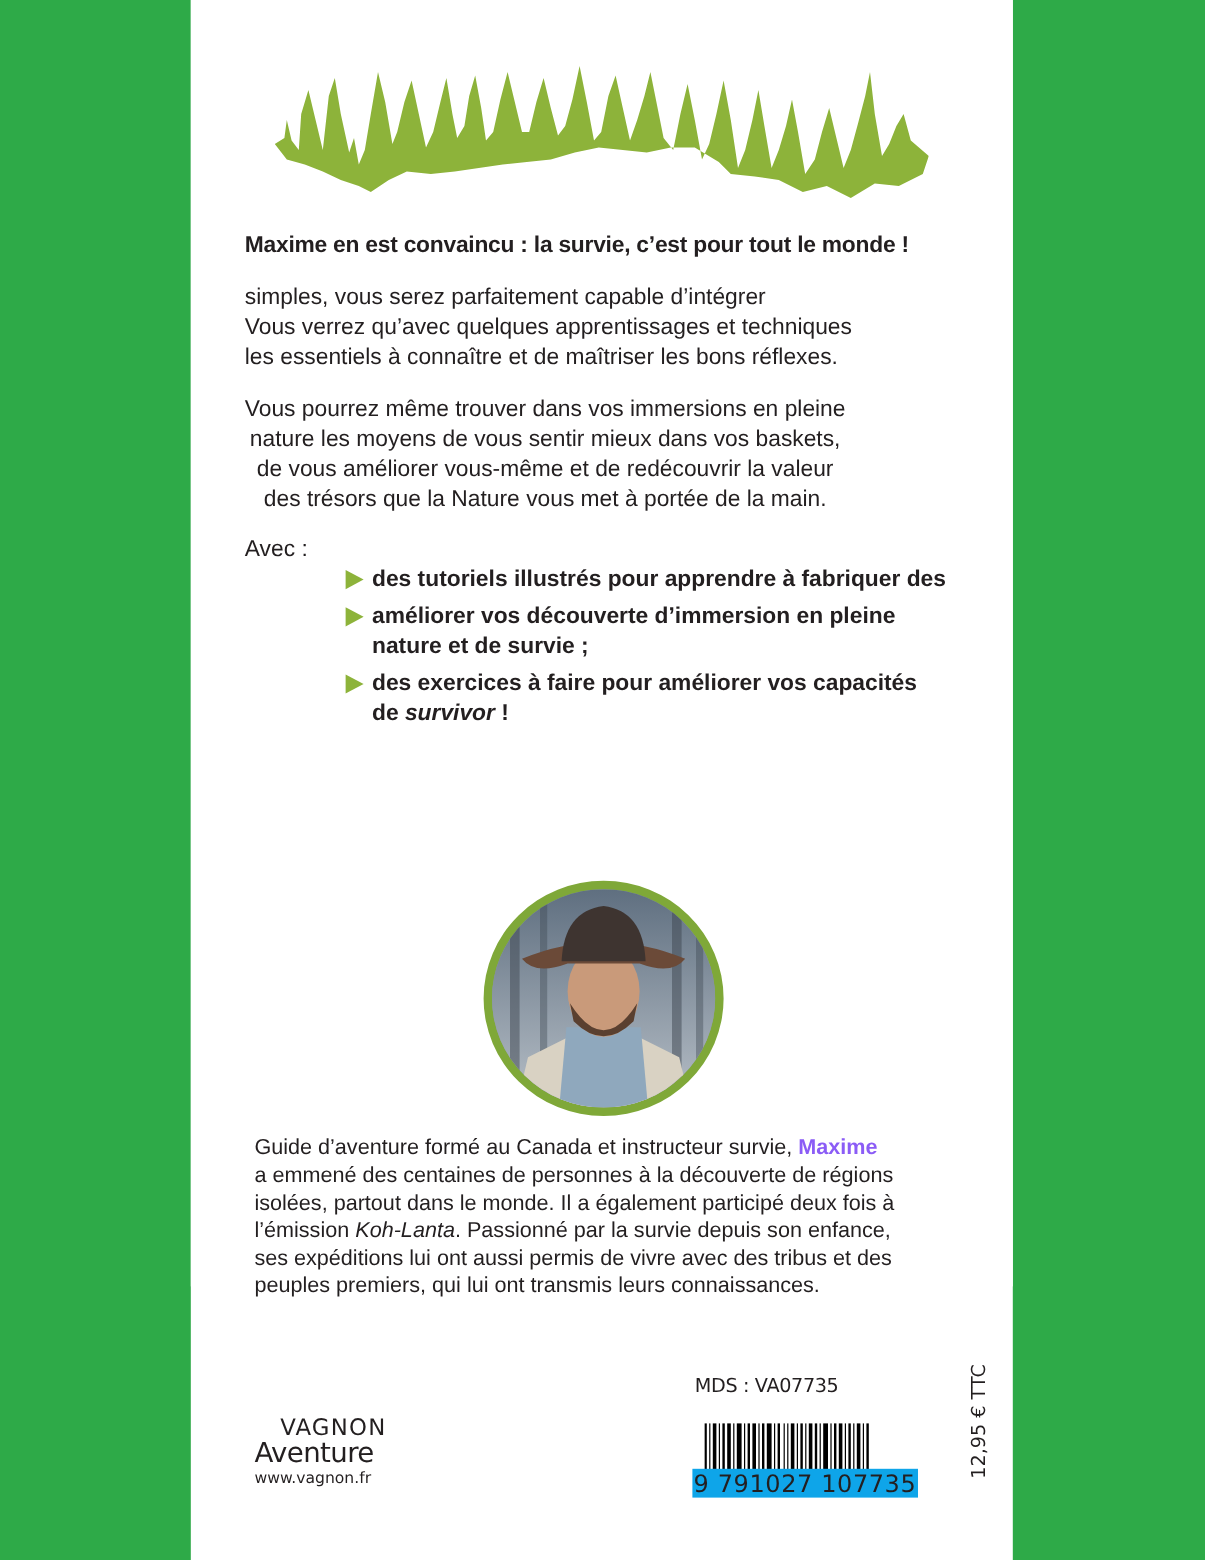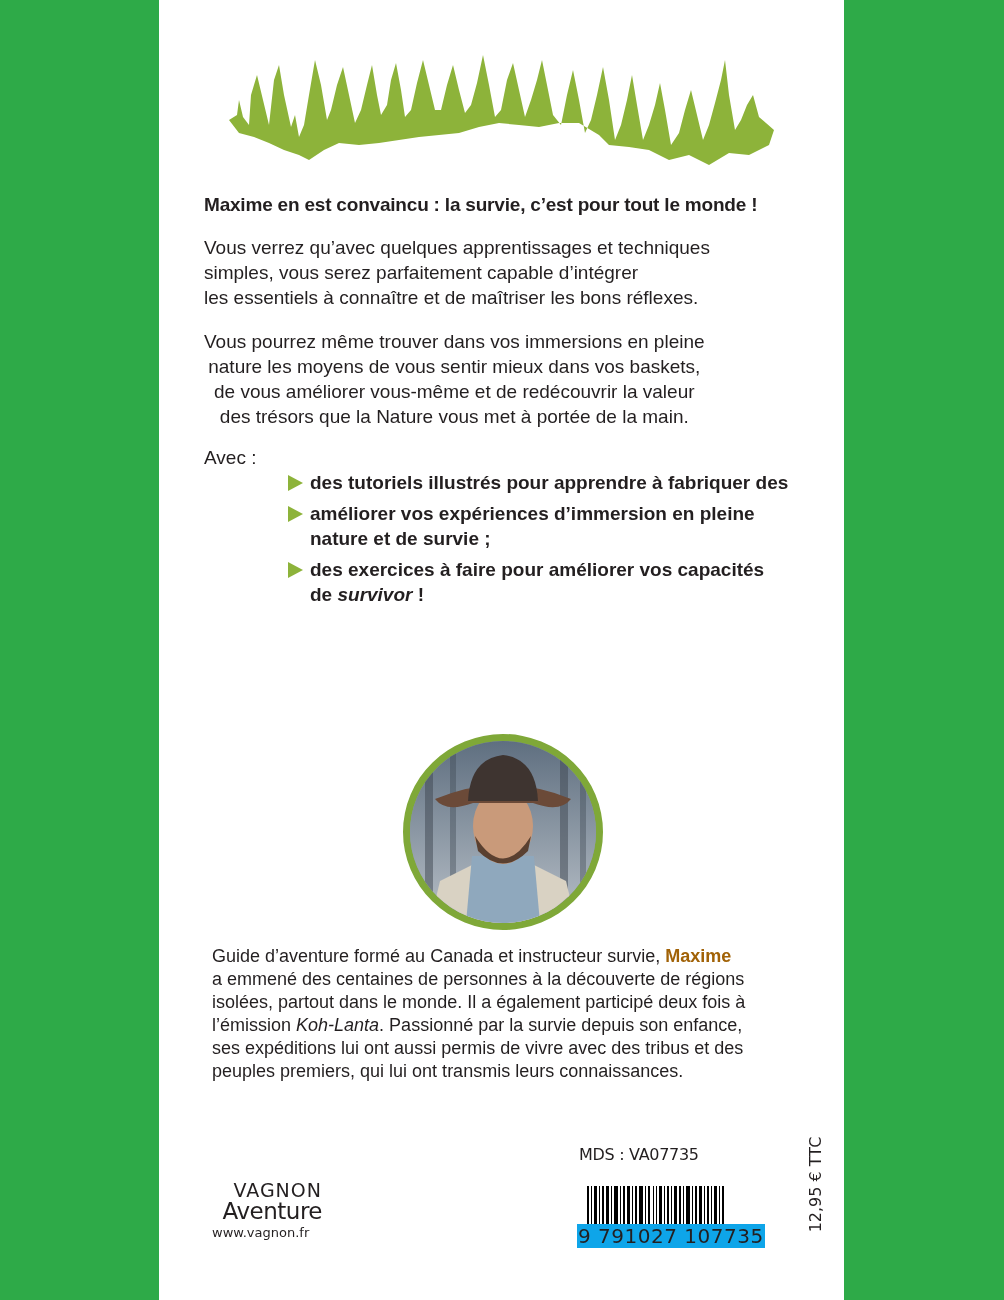--- a/index.html
+++ b/index.html
@@ -23,26 +23,26 @@
     .bullets li { position: relative; padding-left: 25px; font-size: 19px; line-height: 25px; margin-bottom: 6px; white-space: nowrap; }
     .bullets .tri { position: absolute; left: 3px; top: 5px; width: 0; height: 0;
       border-top: 8px solid transparent; border-bottom: 8px solid transparent; border-left: 15px solid #8db33a; }
     .bullets .line { display: block; }
     .bullets em { font-style: italic; }
 
     .portrait { position: absolute; left: 244px; top: 734px; width: 200px; height: 196px; border-radius: 50%;
       border: 7px solid #7fa838; overflow: hidden; background: #8a98a6; }
 
     .bio { position: absolute; left: 53px; top: 945px; font-size: 18px; line-height: 23px; white-space: nowrap; }
-    .bio .name { color: #a16207; font-weight: bold; }
+    .bio .name { color: #8b5cf6; font-weight: bold; }
     .bio em { font-style: italic; }
 
     .logo { position: absolute; left: 53px; top: 1180px; width: 110px; }
     .logo .l1 { font-size: 19px; letter-spacing: 1px; line-height: 20px; font-family: "DejaVu Sans", sans-serif; text-align: right; }
-    .logo .l2 { font-size: 23px; line-height: 22px; font-family: "DejaVu Sans", sans-serif; letter-spacing: -0.5px; text-align: right; }
+    .logo .l2 { font-size: 23px; line-height: 22px; font-family: "DejaVu Sans", sans-serif; letter-spacing: -0.5px; }
     .logo .url { font-size: 13px; margin-top: 3px; font-family: "DejaVu Sans", sans-serif; }
 
     .mds { position: absolute; left: 420px; top: 1145px; font-size: 16px; font-family: "DejaVu Sans", sans-serif; letter-spacing: -0.3px; }
     .barcode { position: absolute; left: 428px; top: 1186px; width: 140px; height: 58px; }
     .barcode-num { position: absolute; left: 418px; top: 1224px; font-size: 20px; font-family: "DejaVu Sans", sans-serif; background: #0ea5e9; letter-spacing: 0.5px; padding: 0 1px; }
     .price { position: absolute; left: 606px; top: 1175px; transform: rotate(-90deg); transform-origin: center; font-size: 16px; font-family: "DejaVu Sans", sans-serif; white-space: nowrap; width: 100px; text-align: center; }
   </style>
 </head>
 <body>
 
@@ -53,42 +53,42 @@
 
   <svg class="trees" viewBox="0 0 545 110" preserveAspectRatio="none">
     <g fill="#8db33a">
       <path d="M0,65 L8,60 L10,45 L14,62 L20,70 L22,40 L28,20 L34,45 L40,70 L45,25 L50,10 L55,40 L62,72 L66,60 L70,82 L75,70 L80,40 L86,5 L92,30 L98,65 L102,55 L108,30 L114,12 L120,40 L126,68 L132,55 L138,30 L143,10 L148,40 L152,60 L158,50 L162,25 L167,8 L172,35 L176,62 L182,55 L188,28 L194,5 L200,30 L206,55 L212,55 L218,30 L224,10 L230,35 L236,58 L242,50 L248,28 L254,0 L260,30 L266,62 L272,55 L278,25 L284,8 L290,35 L296,62 L302,45 L308,25 L313,5 L318,30 L324,60 L332,70 L338,40 L344,15 L350,45 L356,78 L362,65 L368,40 L374,12 L380,45 L386,85 L392,70 L398,45 L403,20 L408,50 L414,85 L420,70 L426,50 L431,28 L436,55 L442,90 L450,78 L456,55 L462,35 L468,60 L474,85 L480,70 L486,48 L492,25 L496,5 L500,40 L506,75 L512,65 L518,50 L524,40 L530,62 L545,75 L540,90 L520,100 L500,98 L480,110 L460,100 L440,105 L420,95 L400,92 L380,90 L370,80 L350,68 L330,68 L310,72 L290,70 L270,68 L250,72 L230,78 L210,80 L190,82 L170,85 L150,88 L130,90 L110,88 L95,95 L80,105 L70,100 L55,95 L40,88 L25,82 L10,78 Z"></path>
     </g>
   </svg>
 
   <div class="lead">Maxime en est convaincu : la survie, c’est pour tout le monde !</div>
 
   <div class="para para1">
+    <span class="line" style="display:block">simples, vous serez parfaitement capable d’intégrer</span>
     <span class="line" style="display:block">Vous verrez qu’avec quelques apprentissages et techniques</span>
-    <span class="line" style="display:block">simples, vous serez parfaitement capable d’intégrer</span>
     <span class="line" style="display:block">les essentiels à connaître et de maîtriser les bons réflexes.</span>
   </div>
 
   <div class="para para2">
     <span class="line" style="display:block">Vous pourrez même trouver dans vos immersions en pleine</span>
     <span class="line" style="display:block">nature les moyens de vous sentir mieux dans vos baskets,</span>
     <span class="line" style="display:block">de vous améliorer vous-même et de redécouvrir la valeur</span>
     <span class="line" style="display:block">des trésors que la Nature vous met à portée de la main.</span>
   </div>
 
   <div class="avec">Avec :</div>
 
   <ul class="bullets">
     <li>
       <span class="tri"></span>
       <span class="line">des tutoriels illustrés pour apprendre à fabriquer des</span>
     </li>
     <li>
       <span class="tri"></span>
-      <span class="line">améliorer vos expériences d’immersion en pleine</span>
+      <span class="line">améliorer vos découverte d’immersion en pleine</span>
       <span class="line">nature et de survie ;</span>
     </li>
     <li>
       <span class="tri"></span>
       <span class="line">des exercices à faire pour améliorer vos capacités</span>
       <span class="line"><span>de </span><em>survivor</em><span> !</span></span>
     </li>
   </ul>
 
   <div class="portrait" title="Portrait of Maxime wearing a leather hat and blue scarf">

